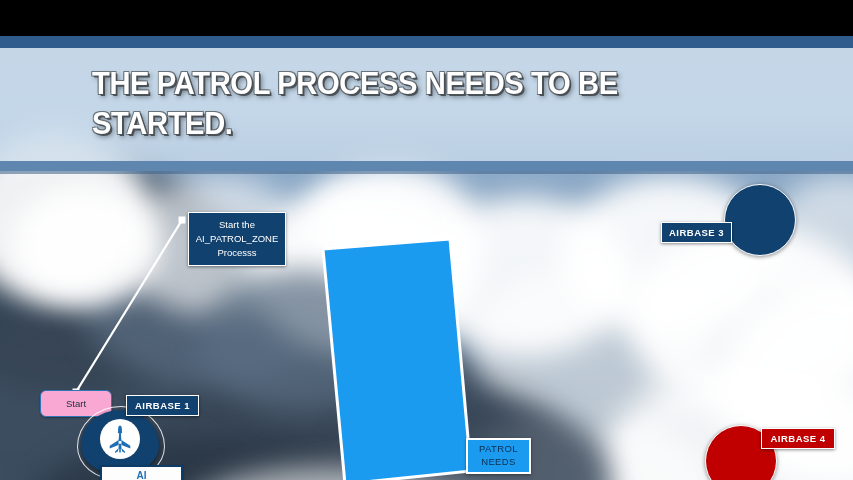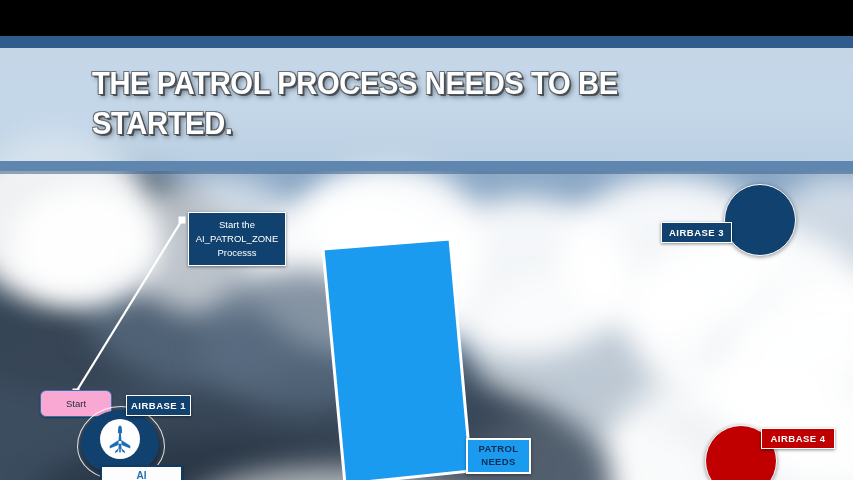--- a/index.html
+++ b/index.html
@@ -52,29 +52,29 @@
   .blue-box{background:#1b9bf0;border:2px solid #ffffff;color:#0b2e52;
      box-shadow:0 1px 3px rgba(0,0,0,.4);}
   .white-box{background:#fdfdfd;border:2px solid #0e3c67;color:#1f6fb4;
      box-shadow:0 1px 2px rgba(0,0,0,.4);}
 
   
   #process-box{left:188px;top:176px;width:98px;height:54px;font-size:9.5px;
      line-height:1.45;flex-direction:column;padding:3px 16px;}
 
   
-  #airbase1-label{left:126px;top:359px;width:65px;height:21px;font-size:9.5px;
+  #airbase1-label{left:126px;top:359px;width:73px;height:21px;font-size:9.5px;
      letter-spacing:.5px;font-weight:bold;}
   #airbase2-label{left:661px;top:186px;width:71px;height:21px;font-size:9.5px;
      letter-spacing:.5px;font-weight:bold;}
   #airbase4-label{left:761px;top:392px;width:74px;height:21px;font-size:9.5px;
      letter-spacing:.5px;font-weight:bold;}
 
   #patrol-label{left:466px;top:402px;width:65px;height:36px;font-size:9.5px;
-     flex-direction:column;line-height:1.35;font-weight:bold;letter-spacing:.4px;}
+     flex-direction:column;line-height:1.35;font-weight:normal;letter-spacing:.4px;}
 
   #ai-label{left:100px;top:429px;width:83px;height:20px;font-size:10px;font-weight:bold;}
 
   
   #start-button{position:absolute;left:40px;top:354px;width:70px;height:25px;
      background:#f9a8d4;border:1.6px solid #2e75b6;border-radius:6px;
      color:#1d2b38;font-size:9.5px;display:flex;align-items:center;
      justify-content:center;box-shadow:0 1px 2px rgba(0,0,0,.35);}
 
   

